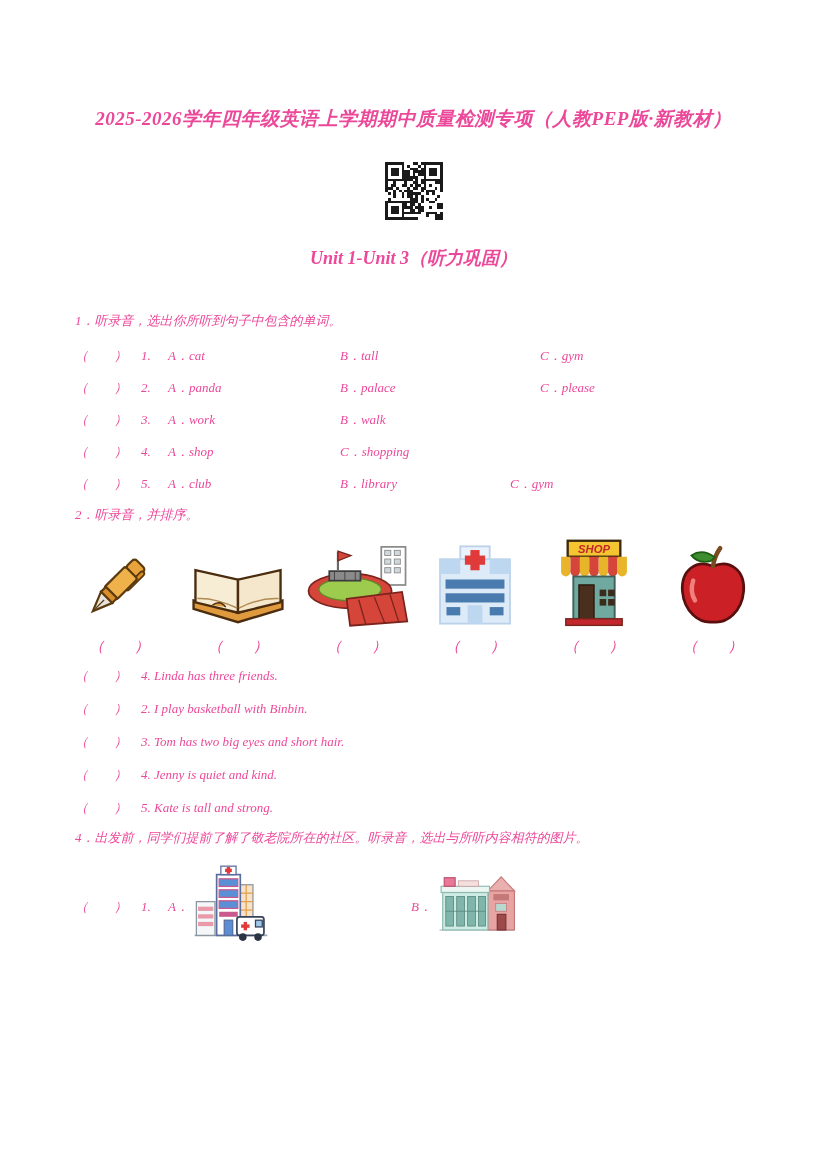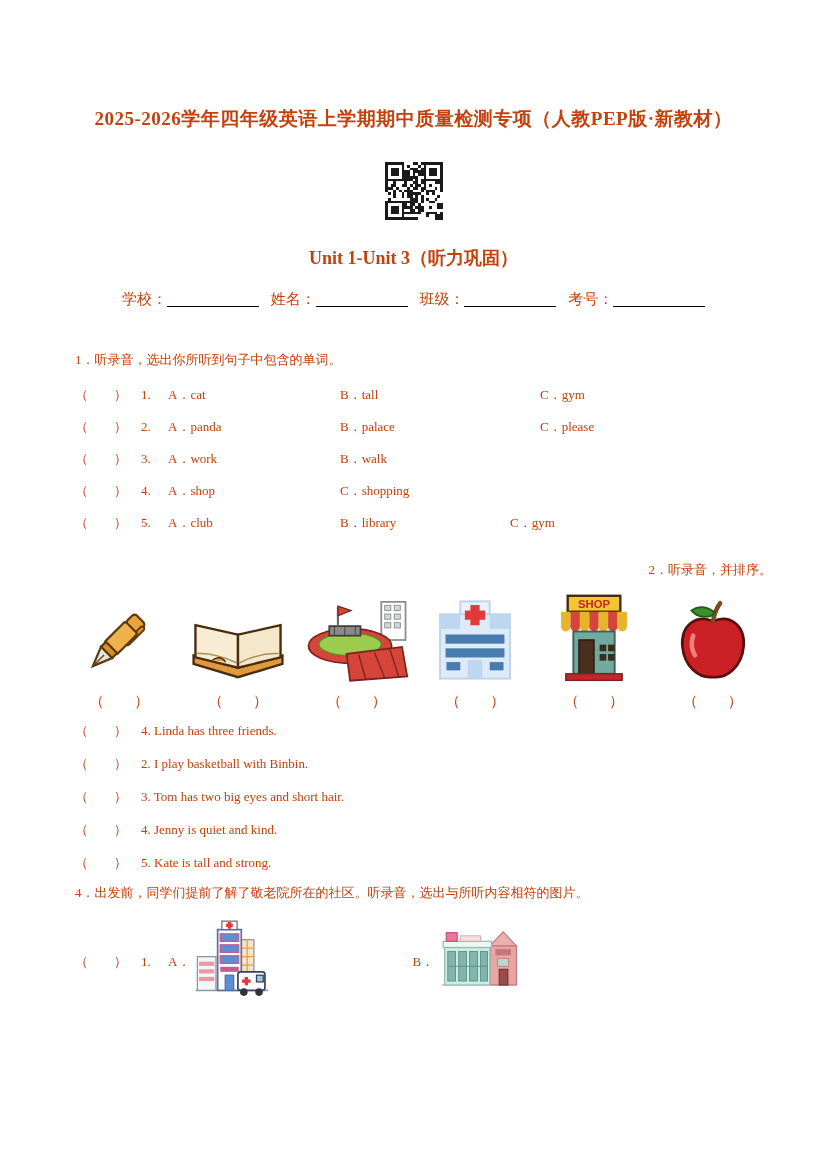--- a/index.html
+++ b/index.html
@@ -3,22 +3,23 @@
 <meta charset="utf-8">
 <style>
   * { margin:0; padding:0; box-sizing:border-box; }
   html,body { background:#888; }
   .page {
     position:relative;
     width:827px; height:1169px;
     margin:0 auto;
     background:#ffffff;
     font-family:"Liberation Serif","DejaVu Serif",serif;
-    color:#c2410c;
+    color:#ec4899;
     overflow:hidden;
+    font-style:italic;
   }
   .title {
     padding-top:106px;
     text-align:center;
     font-size:19px;
     font-weight:bold;
     letter-spacing:0.5px;
   }
   .qr-wrap { width:58px; height:58px; margin:30px auto 0; }
   .qr-wrap svg { width:58px; height:58px; shape-rendering:crispEdges; }
@@ -44,21 +45,21 @@
   .q-title { line-height:21px; }
   .q1-title { margin-top:40px; }
   .q1-rows { margin-top:9px; }
   .row { display:flex; height:32px; line-height:32px; }
   .br { display:inline-block; width:66px; white-space:pre; }
   .num { display:inline-block; width:27px; }
   .c1 { width:265px; display:flex; }
   .c2 { width:200px; }
   .c3 { flex:1; }
   .q1-rows .row:last-child .c2 { width:170px; }
-  .q2-title { margin-top:20px;text-align:right; }
+  .q2-title { margin-top:4px; }
   .q2-images { display:flex; margin:10px 55px 0 60px; height:96px; }
   .q2-cell { flex:1; display:flex; align-items:flex-end; justify-content:center; }
   .q2-brackets { display:flex; margin:6px 55px 0 60px; font-size:15px; }
   .q2-bcell { flex:1; text-align:center; white-space:pre; }
   .q3-title { margin-top:14px; }
   .q3-rows { margin-top:3px; }
   .q3-row { height:33px; line-height:33px; }
   .q4-title { margin-top:3px; }
   .q4-row { margin-top:16px; display:flex; align-items:center; height:86px; }
   .q4-alabel { display:inline-block; }
@@ -234,26 +235,20 @@
         <rect x="15" y="1" width="5" height="5" fill="#ffffff"></rect>
         <rect x="16" y="2" width="3" height="3" fill="#1a1a1a"></rect>
         <rect x="0" y="14" width="7" height="7" fill="#1a1a1a"></rect>
         <rect x="1" y="15" width="5" height="5" fill="#ffffff"></rect>
         <rect x="2" y="16" width="3" height="3" fill="#1a1a1a"></rect>
       </svg>
   </div>
 
   <div class="subtitle">Unit 1-Unit 3（听力巩固）</div>
 
-  <div class="info-line">
-    <span class="info-item"><span>学校：</span><span class="blank"></span></span>
-    <span class="info-item"><span>姓名：</span><span class="blank"></span></span>
-    <span class="info-item"><span>班级：</span><span class="blank"></span></span>
-    <span class="info-item"><span>考号：</span><span class="blank"></span></span>
-  </div>
 
   <div class="section">
     <div class="q-title q1-title">1．听录音，选出你所听到句子中包含的单词。</div>
     <div class="q1-rows">
       <div class="row">
         <span class="c1">
             <span class="br">（　　）</span>
             <span class="num">1.</span>
             <span>A．cat</span>
           </span>

